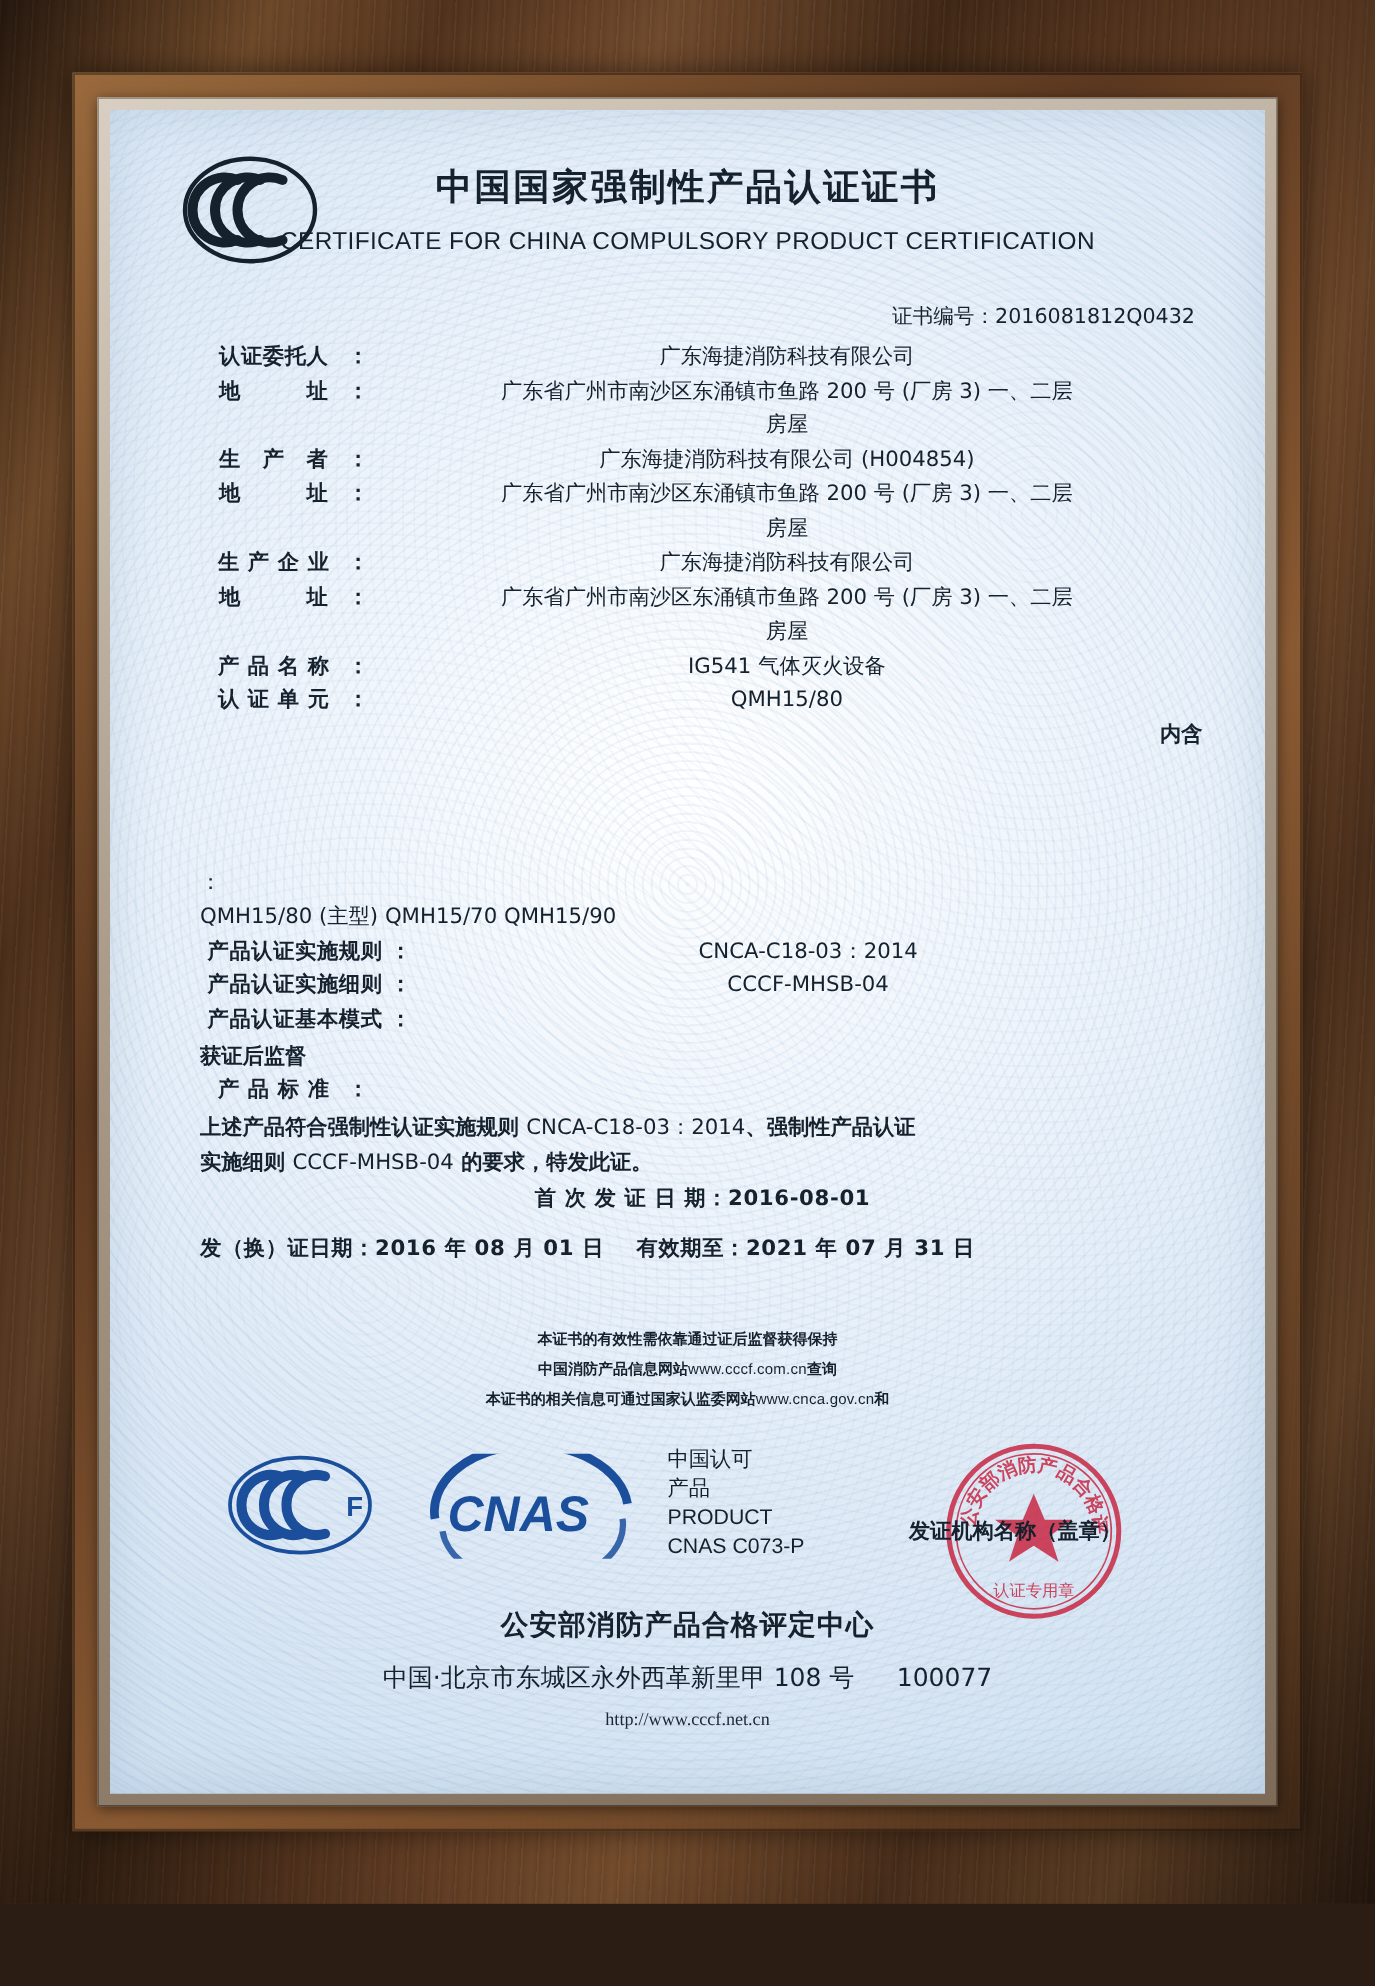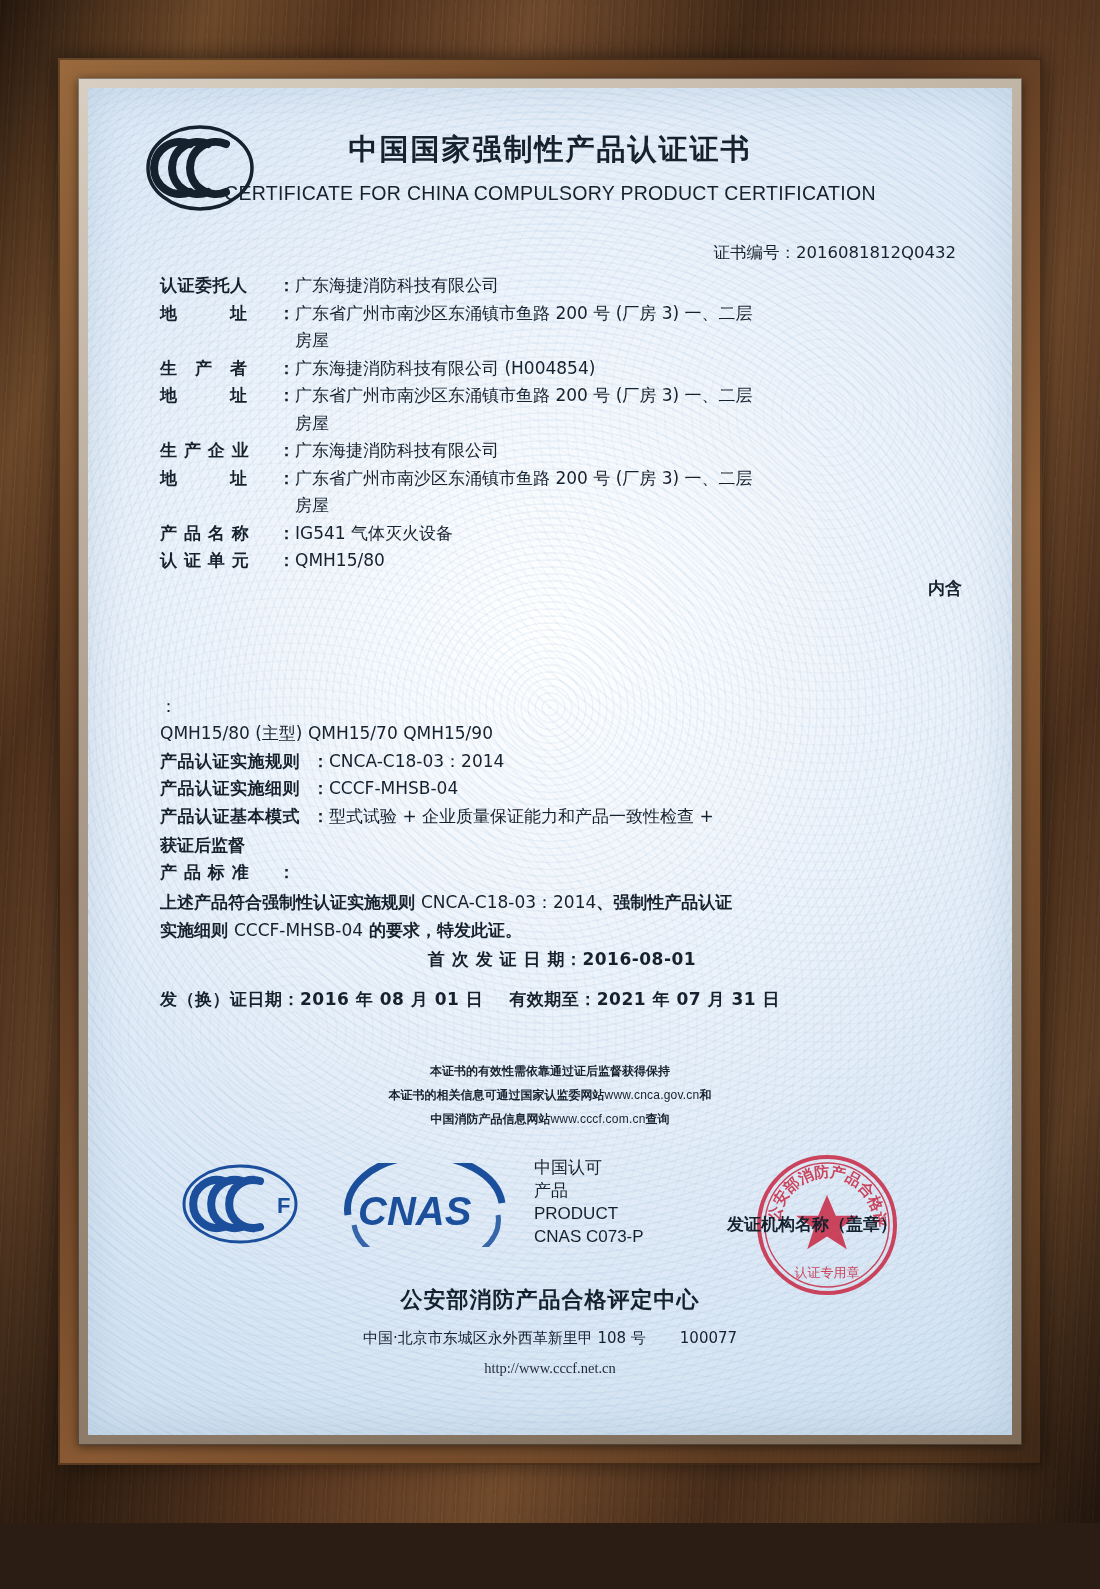--- a/index.html
+++ b/index.html
@@ -141,20 +141,21 @@
   .fields {
     margin: 0 14px 0 38px;
     font-family: "DejaVu Sans", sans-serif;
     font-size: 17px;
     line-height: 1.62;
     color: #16212e;
   }
   .row {
     display: flex;
     align-items: flex-start;
+    text-align: center;
   }
   .row .lbl {
     flex: 0 0 118px;
     font-weight: bold;
     letter-spacing: 0.5px;
     white-space: nowrap;
   }
   .row .colon {
     flex: 0 0 12px;
     font-weight: bold;
@@ -267,21 +268,21 @@
   }
   .org {
     font-family: "DejaVu Sans", sans-serif;
     font-size: 22px;
     font-weight: bold;
     letter-spacing: 1px;
   }
   .addr {
     margin-top: 14px;
     font-family: "DejaVu Sans", sans-serif;
-    font-size: 15px;
+    font-size: 20px;
   }
   .addr .zip { display: inline-block; margin-left: 34px; }
   .site {
     margin-top: 12px;
     font-family: "Liberation Serif", serif;
     font-size: 14.5px;
     color: #1d2733;
   }
 </style>
 </head>
@@ -392,21 +393,20 @@
 
         <div class="row">
           <span class="lbl" style="flex:0 0 152px;">产品认证实施细则</span>
           <span class="colon">：</span>
           <span class="val">CCCF-MHSB-04</span>
         </div>
 
         <div class="row">
           <span class="lbl" style="flex:0 0 152px;">产品认证基本模式</span>
           <span class="colon">：</span>
-          <span class="val">型式试验 + 企业质量保证能力和产品一致性检查 +</span>
         </div>
         <div class="para">获证后监督</div>
 
         <div class="row">
           <span class="lbl">产 品 标 准</span>
           <span class="colon">：</span>
         </div>
 
         <div class="para" style="margin-top:2px;">
           <span>上述产品符合强制性认证实施规则 </span><span class="lite">CNCA-C18-03：2014</span><span>、强制性产品认证</span>
@@ -418,24 +418,24 @@
         <div class="first-issue">首 次 发 证 日 期：2016-08-01</div>
 
         <div class="issue-line">
           <span>发（换）证日期：</span><span>2016 年 08 月 01 日</span><span class="gap"></span><span>有效期至：</span><span>2021 年 07 月 31 日</span>
         </div>
       </div>
 
       <div class="notes">
         <div>本证书的有效性需依靠通过证后监督获得保持</div>
         <div>
+          <span>中国消防产品信息网站</span><span class="url">www.cccf.com.cn</span><span>查询</span>
+        </div>
+        <div>
           <span>本证书的相关信息可通过国家认监委网站</span><span class="url">www.cnca.gov.cn</span><span>和</span>
-        </div>
-        <div>
-          <span>中国消防产品信息网站</span><span class="url">www.cccf.com.cn</span><span>查询</span>
         </div>
       </div>
 
       <div class="logos">
 
         <div class="cccf-logo">
           <svg viewBox="0 0 120 86" width="120" height="86" aria-hidden="true">
             <ellipse cx="60" cy="43" rx="56" ry="38" fill="none" stroke="#1b4f9c" stroke-width="3"></ellipse>
             <path d="M44 20 A24 24 0 1 0 44 66" fill="none" stroke="#1b4f9c" stroke-width="8" stroke-linecap="round"></path>
             <path d="M62 20 A24 24 0 1 0 62 66" fill="none" stroke="#1b4f9c" stroke-width="8" stroke-linecap="round"></path>

